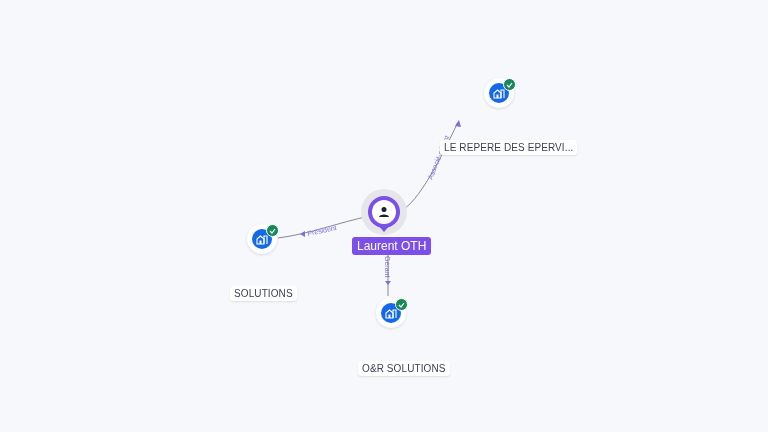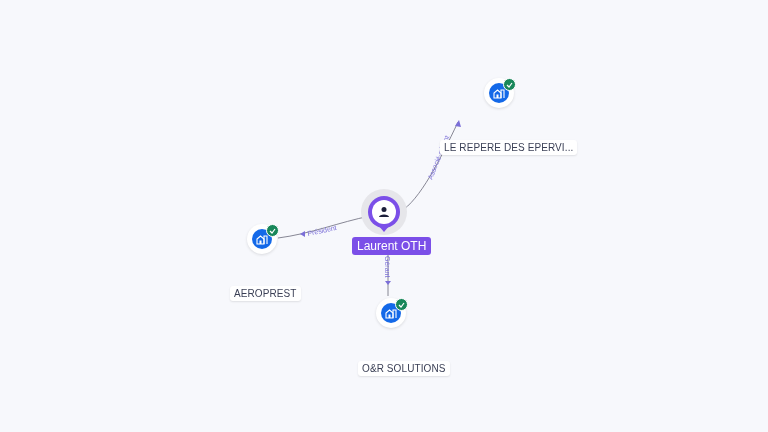--- a/index.html
+++ b/index.html
@@ -118,21 +118,21 @@
           <rect x="3.5" y="6.5" width="2" height="3.5" fill="#fff"></rect>
         </svg>
       </div>
     </div>
     <div class="check" style="left:19px; top:0px;">
       <svg width="7" height="6" viewBox="0 0 7 6">
           <path d="M1 3 L3 5 L6 1" fill="none" stroke="#fff" stroke-width="1.2"></path>
         </svg>
     </div>
   </div>
-  <div class="label" style="left:230px; top:254px;">AEROPREST</div>
+  <div class="label" style="left:230px; top:254px;">SOLUTIONS</div>
 
   <div class="node" style="left:376px; top:298px; width:32px; height:32px;">
     <div class="company-circle" style="left:0; top:0;">
       <div class="company-inner">
         <svg width="12" height="11" viewBox="0 0 12 11">
           <path d="M1 10 V5 L4.5 2 L8 5 V10 Z" fill="none" stroke="#fff" stroke-width="1.1"></path>
           <path d="M8 10 V2 H11 V10" fill="none" stroke="#fff" stroke-width="1.1"></path>
           <rect x="3.5" y="6.5" width="2" height="3.5" fill="#fff"></rect>
         </svg>
       </div>

